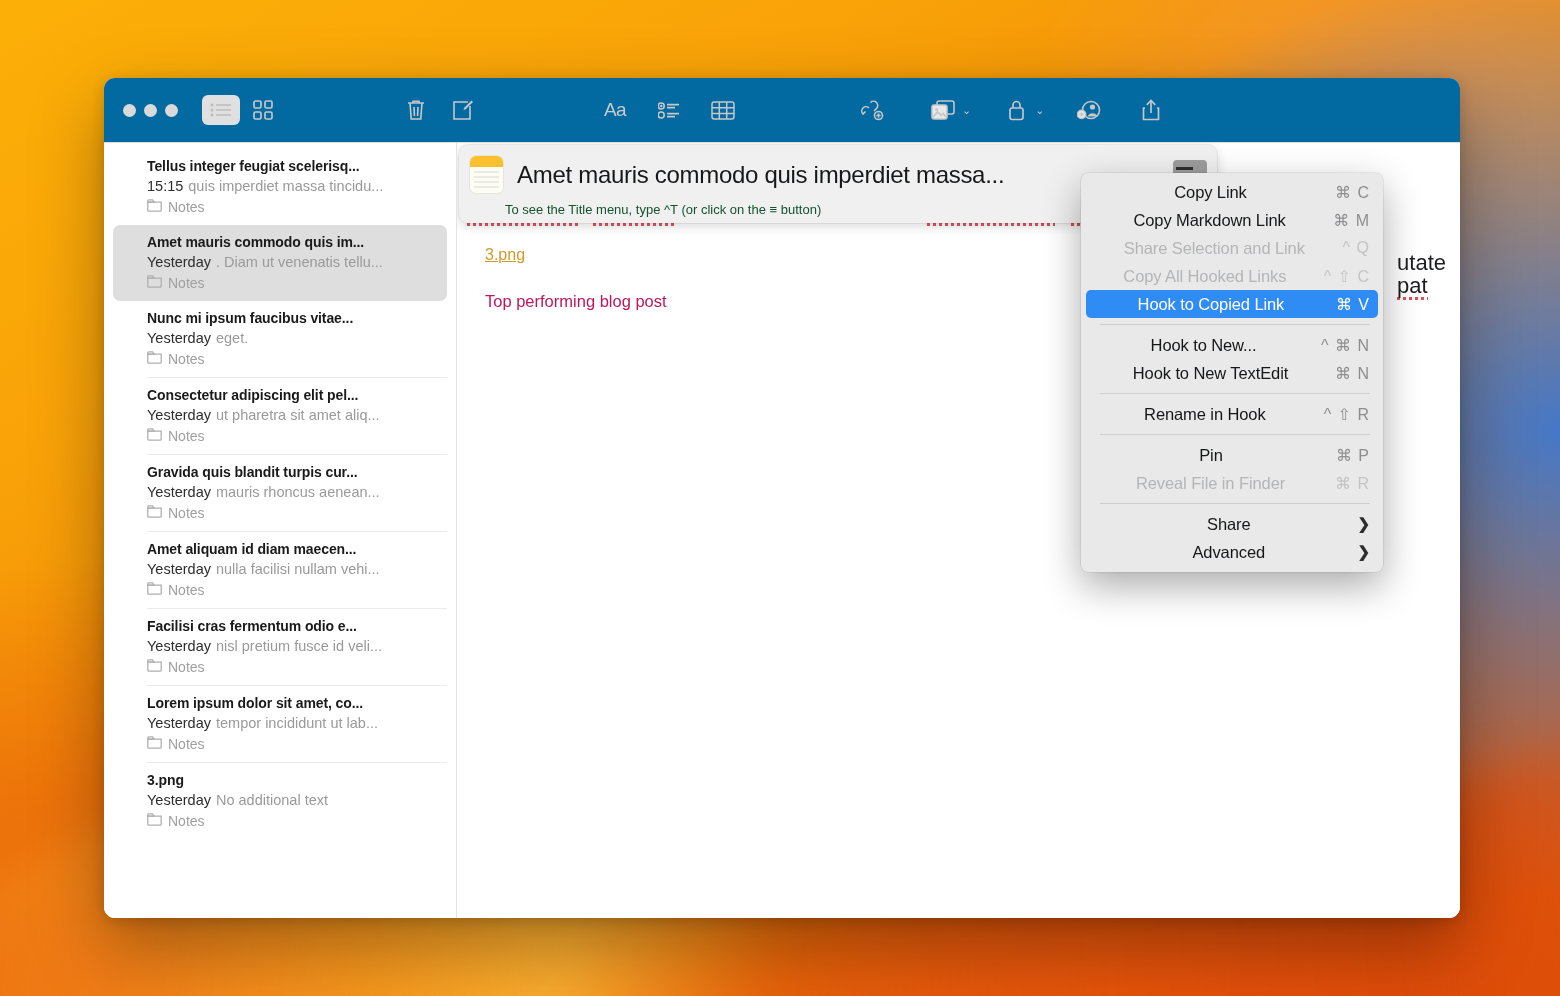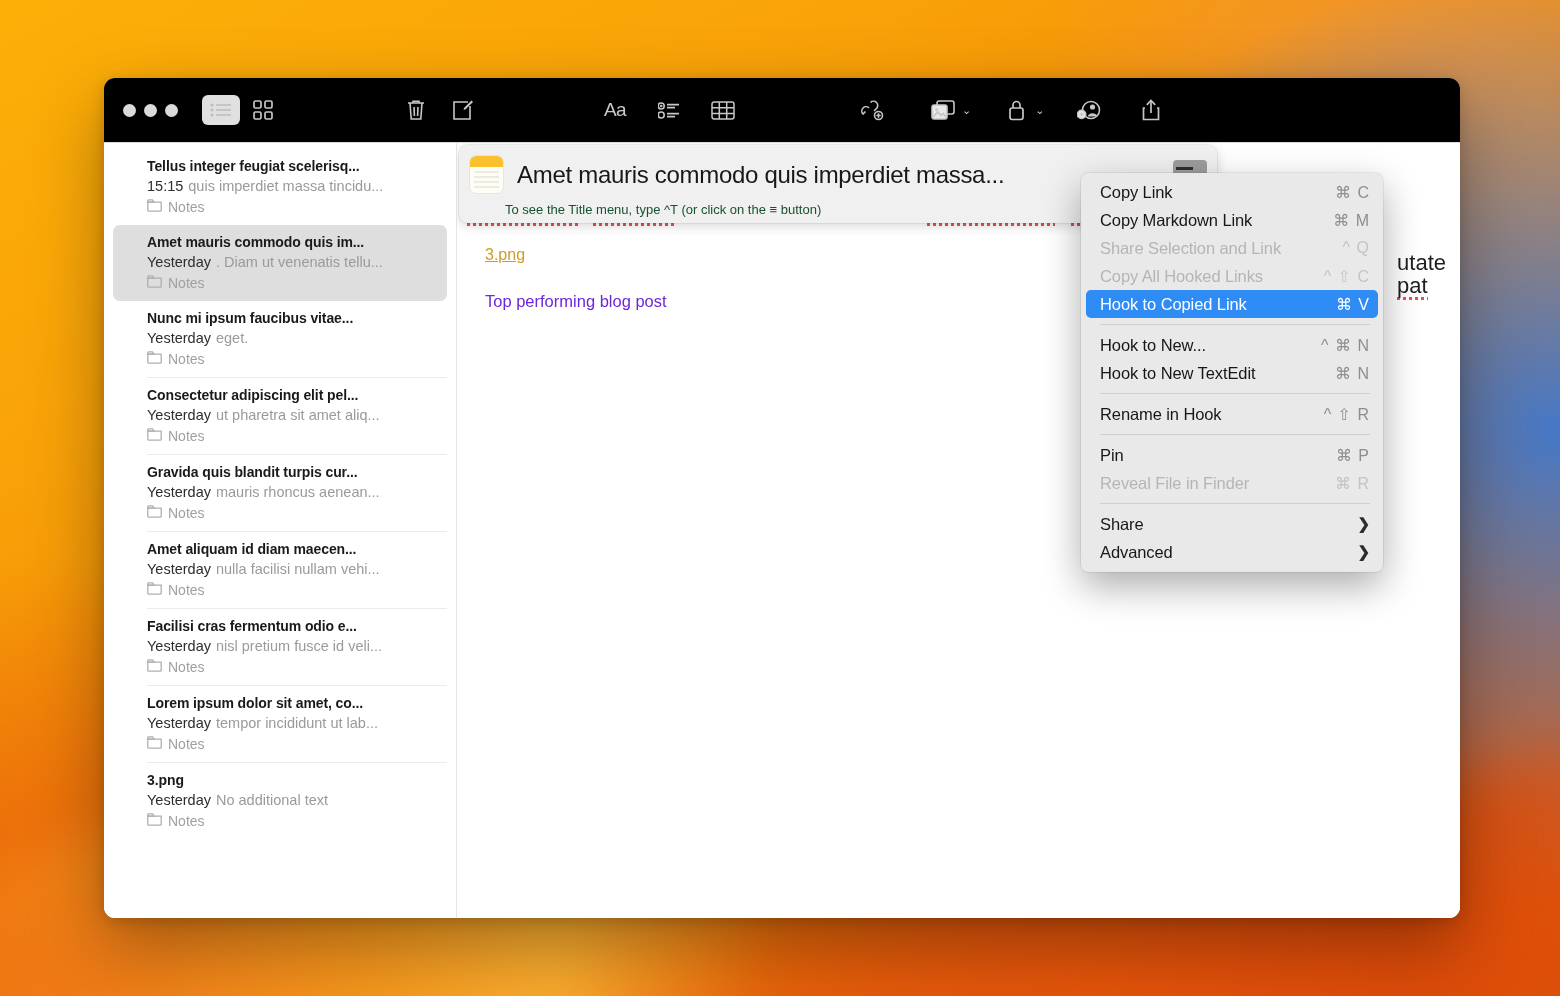--- a/index.html
+++ b/index.html
@@ -54,21 +54,21 @@
     box-shadow: 0 28px 70px rgba(0,0,0,0.34), 0 3px 14px rgba(0,0,0,0.16);
     overflow: hidden;
     display: flex;
     flex-direction: column;
   }
 
   
   #toolbar {
     height: 65px;
     flex: 0 0 65px;
-    background: #000000;
+    background: #0369a1;
     border-bottom: 1px solid #dcdcdd;
     display: flex;
     align-items: center;
     position: relative;
   }
   #traffic {
     display: flex;
     gap: 8px;
     padding-left: 19px;
     align-items: center;
@@ -240,21 +240,21 @@
   }
   #link-line {
     font-size: 16px;
     color: #cf9c2a;
     text-decoration: underline;
     text-decoration-color: #cf9c2a;
   }
   #paragraph-line {
     margin-top: 28px;
     font-size: 16.5px;
-    color: #6d28d9;
+    color: #be185d;
   }
 
   
   #right-text {
     position: absolute;
     right: 14px; top: 108px;
     font-size: 22px;
     color: #1d1e20;
     text-align: left;
     line-height: 23px;
@@ -280,20 +280,21 @@
     z-index: 40;
   }
   .mi {
     height: 28px;
     display: flex;
     align-items: center;
     padding: 0 13px 0 19px;
     font-size: 16.5px;
     color: #161719;
     letter-spacing: -0.1px;
+    text-align: center;
   }
   .mi .mlabel { flex: 1; white-space: nowrap; }
   .mi .mkey {
     color: #8d8e90;
     font-size: 16px;
     margin-left: 14px;
     letter-spacing: 1px;
     white-space: nowrap;
   }
   .mi.disabled .mlabel { color: #b4b5b7; }

